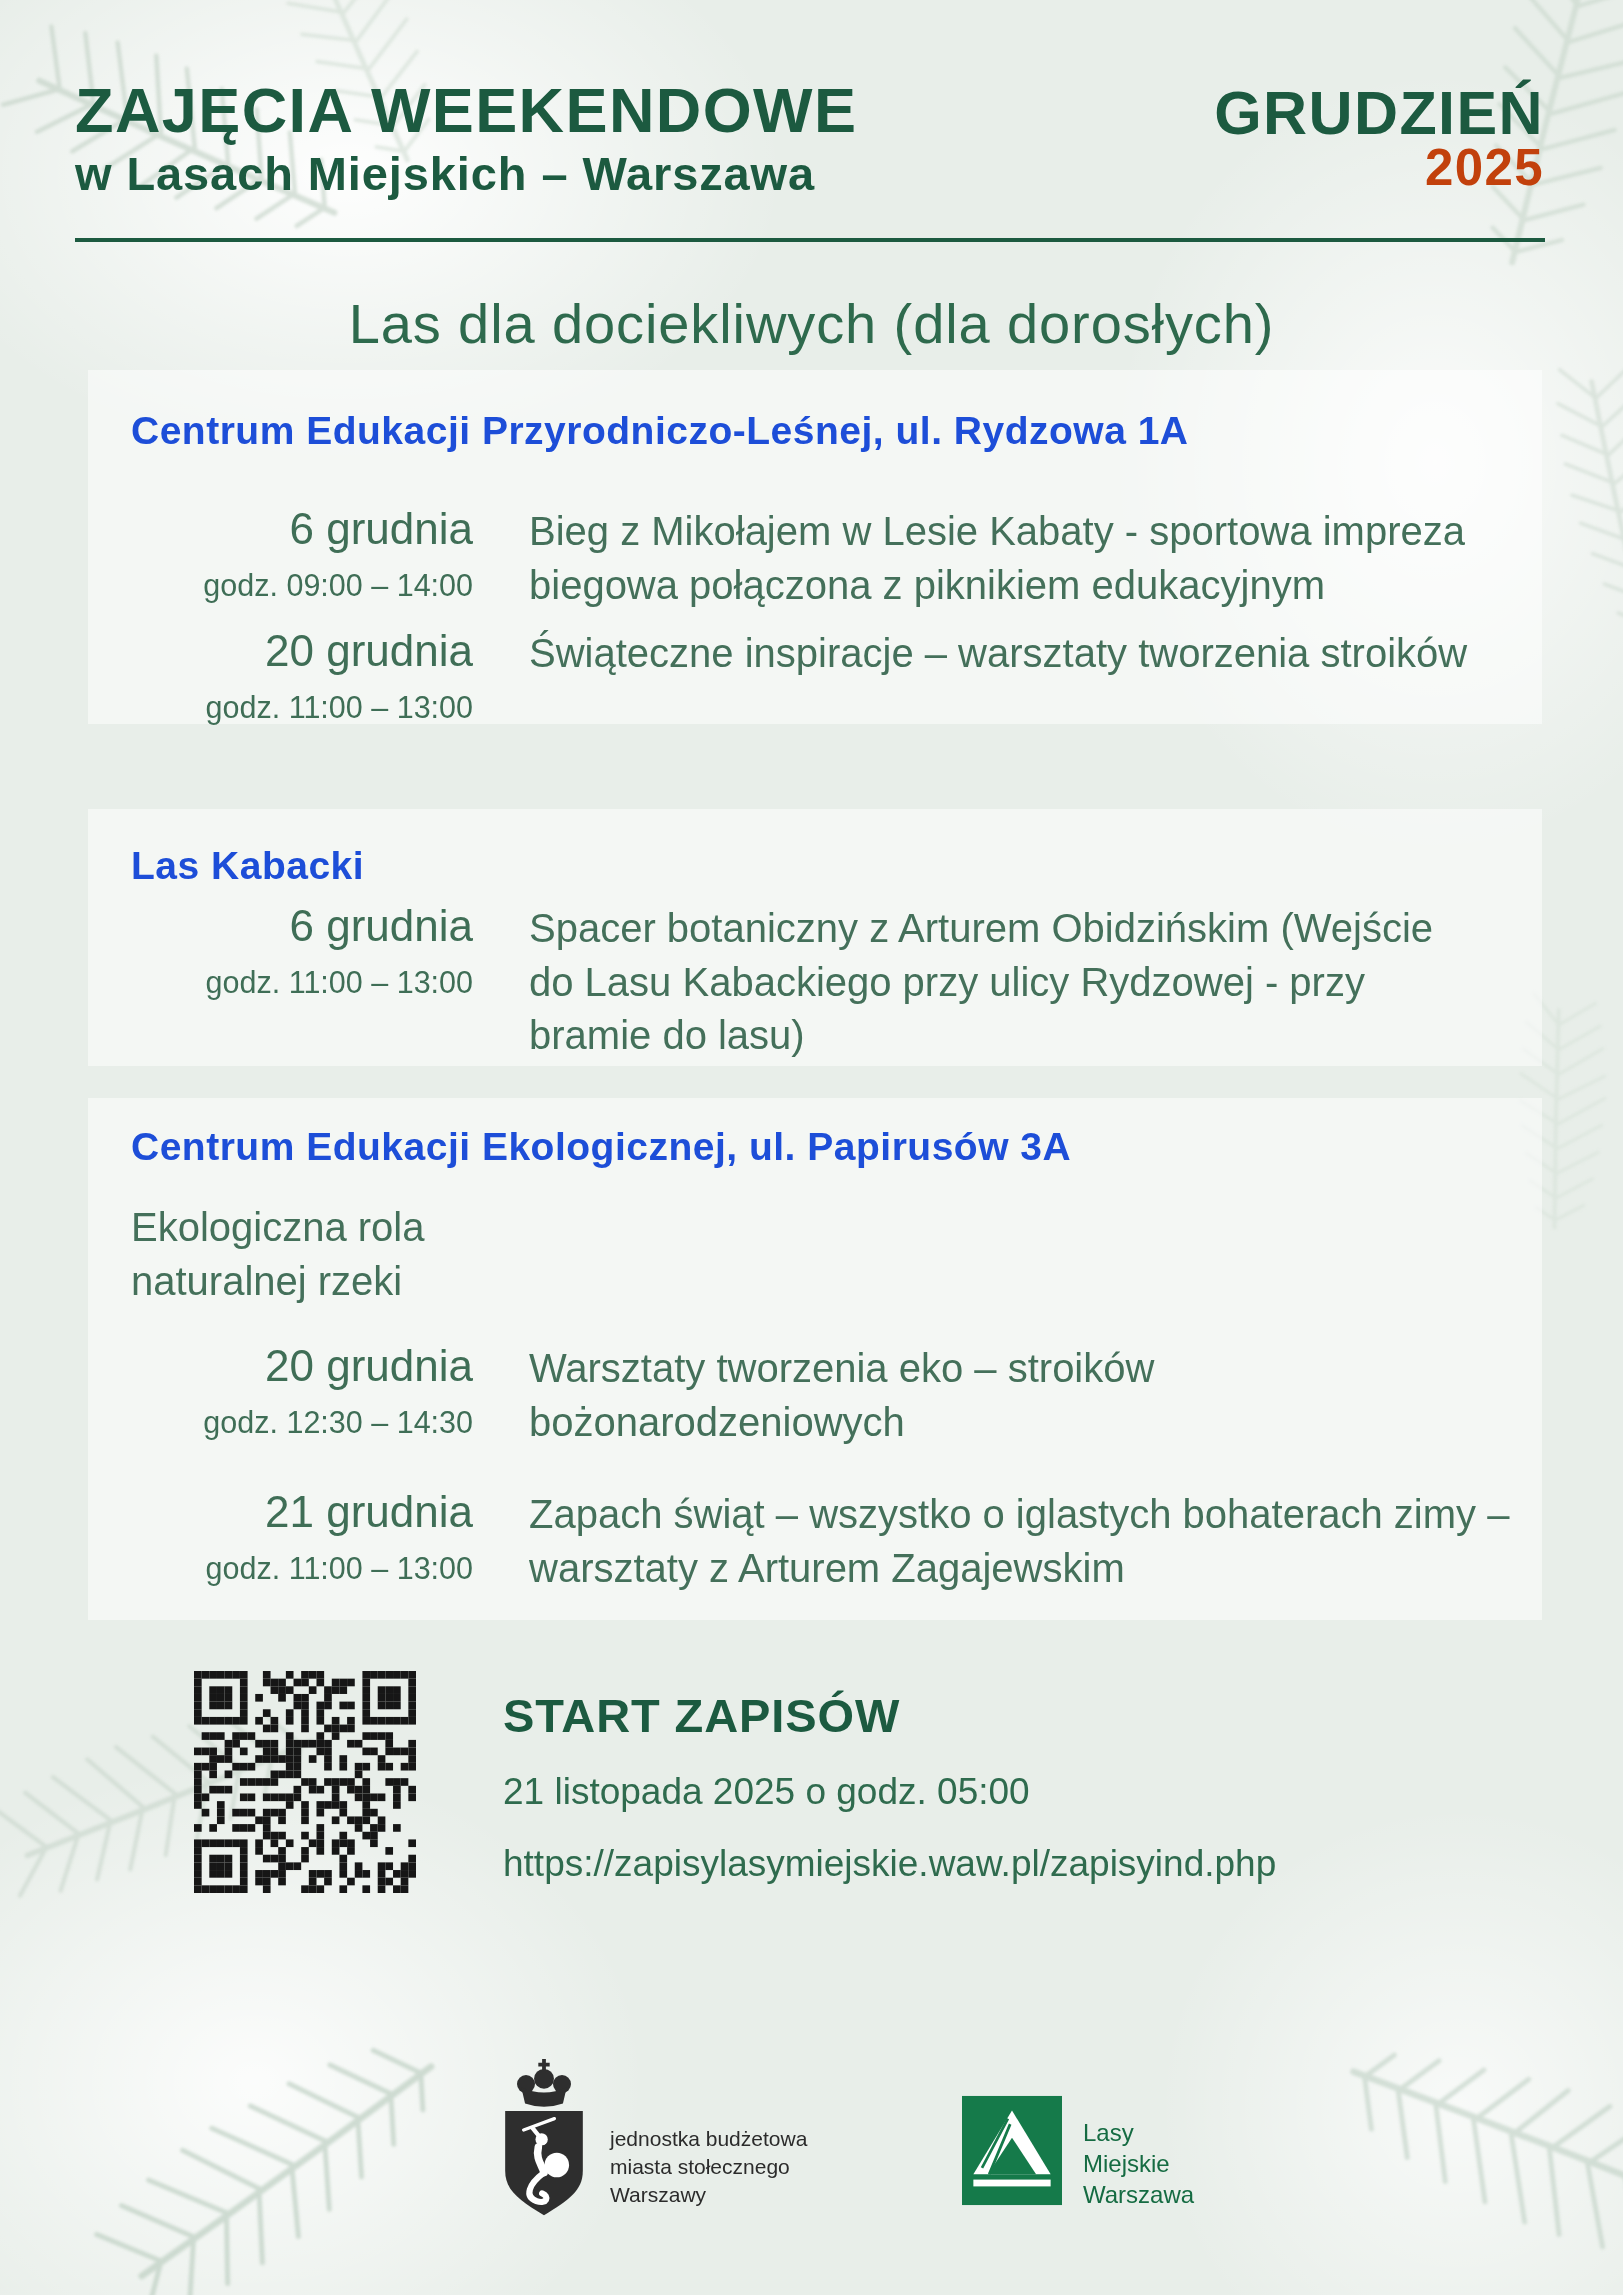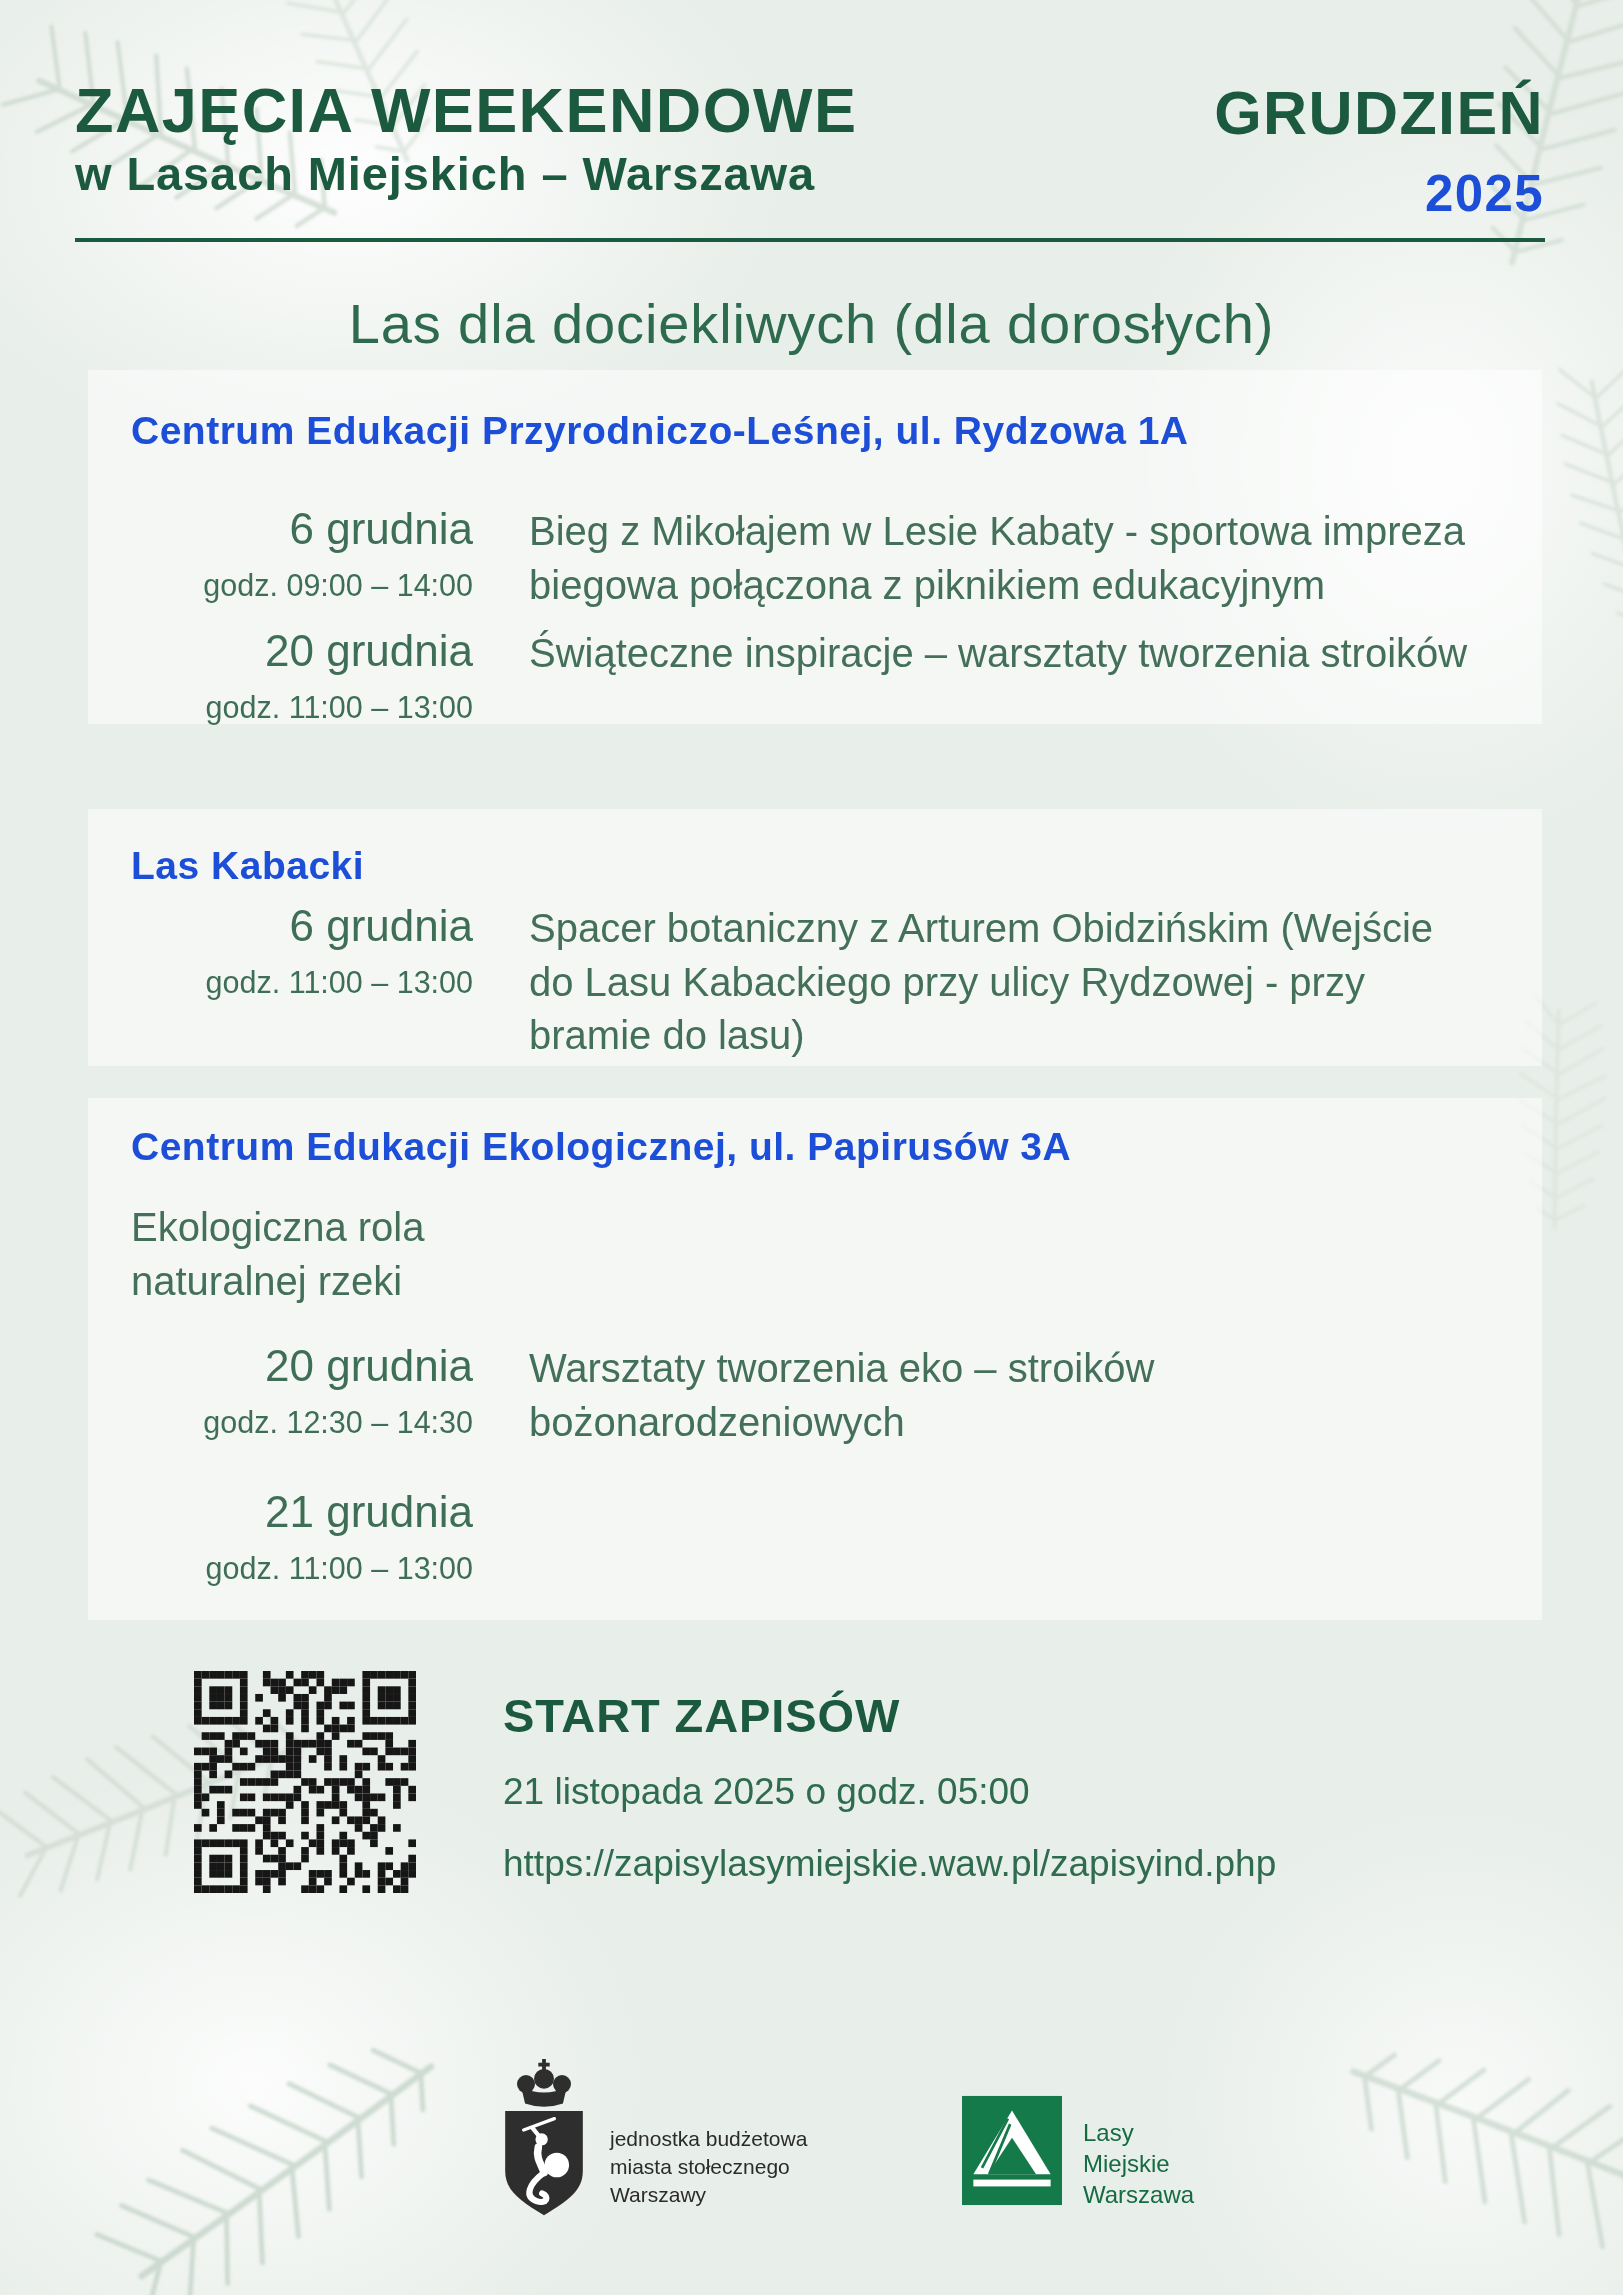--- a/index.html
+++ b/index.html
@@ -17,22 +17,22 @@
   .blob.b4{left:1157px;top:1805px;width:602px;height:602px;
            background:radial-gradient(closest-side,rgba(255,255,255,.7),rgba(255,255,255,0));}
   svg.decor{position:absolute;overflow:visible;filter:blur(1.4px);pointer-events:none;}
   
   .hdr-title{position:absolute;left:75px;top:74px;font-size:63px;font-weight:800;
              letter-spacing:1.4px;color:#1c5a40;}
   .hdr-sub{position:absolute;left:75px;top:146px;font-size:47px;font-weight:700;
            letter-spacing:0.9px;color:#1c5a40;}
   .hdr-month{position:absolute;right:79px;top:78px;font-size:61px;font-weight:800;
              letter-spacing:1.4px;color:#1c5a40;text-align:right;}
-  .hdr-year{position:absolute;right:79px;top:164px;font-size:51px;font-weight:800;
-            letter-spacing:1.4px;color:#1d4ed8;text-align:right;}
+  .hdr-year{position:absolute;right:79px;top:138px;font-size:51px;font-weight:800;
+            letter-spacing:1.4px;color:#c2410c;text-align:right;}
   .rule{position:absolute;left:75px;top:238px;width:1470px;height:4.2px;background:#1c5a40;}
   .page-title{position:absolute;left:0;top:291px;width:1623px;text-align:center;
               font-size:56px;font-weight:400;color:#2e6a4d;letter-spacing:0.9px;}
   
   .panel{position:absolute;left:88px;width:1454px;background:rgba(255,255,255,0.52);}
   .panel.p1{top:370px;height:354px;}
   .panel.p2{top:809px;height:257px;}
   .panel.p3{top:1098px;height:522px;}
   .sec-head{position:absolute;left:43px;font-size:39px;font-weight:700;color:#1d4ed8;
             letter-spacing:0.5px;}
@@ -170,20 +170,21 @@
         <div class="date">20 grudnia</div>
         <div class="time">godz. 12:30 – 14:30</div>
       </div>
       <div class="desc">Warsztaty tworzenia eko – stroików bożonarodzeniowych</div>
     </div>
     <div class="row r2">
       <div class="date-col">
         <div class="date">21 grudnia</div>
         <div class="time">godz. 11:00 – 13:00</div>
       </div>
+      <div class="desc">Zapach świąt – wszystko o iglastych bohaterach zimy – warsztaty z Arturem Zagajewskim</div>
     </div>
   </div>
 
   
   <div class="qr-box">
     <svg xmlns="http://www.w3.org/2000/svg" viewBox="0 0 464 464">
         <g fill="#161616">
           <rect x="0" y="0" width="16" height="16"></rect>
           <rect x="16" y="0" width="16" height="16"></rect>
           <rect x="32" y="0" width="16" height="16"></rect>

